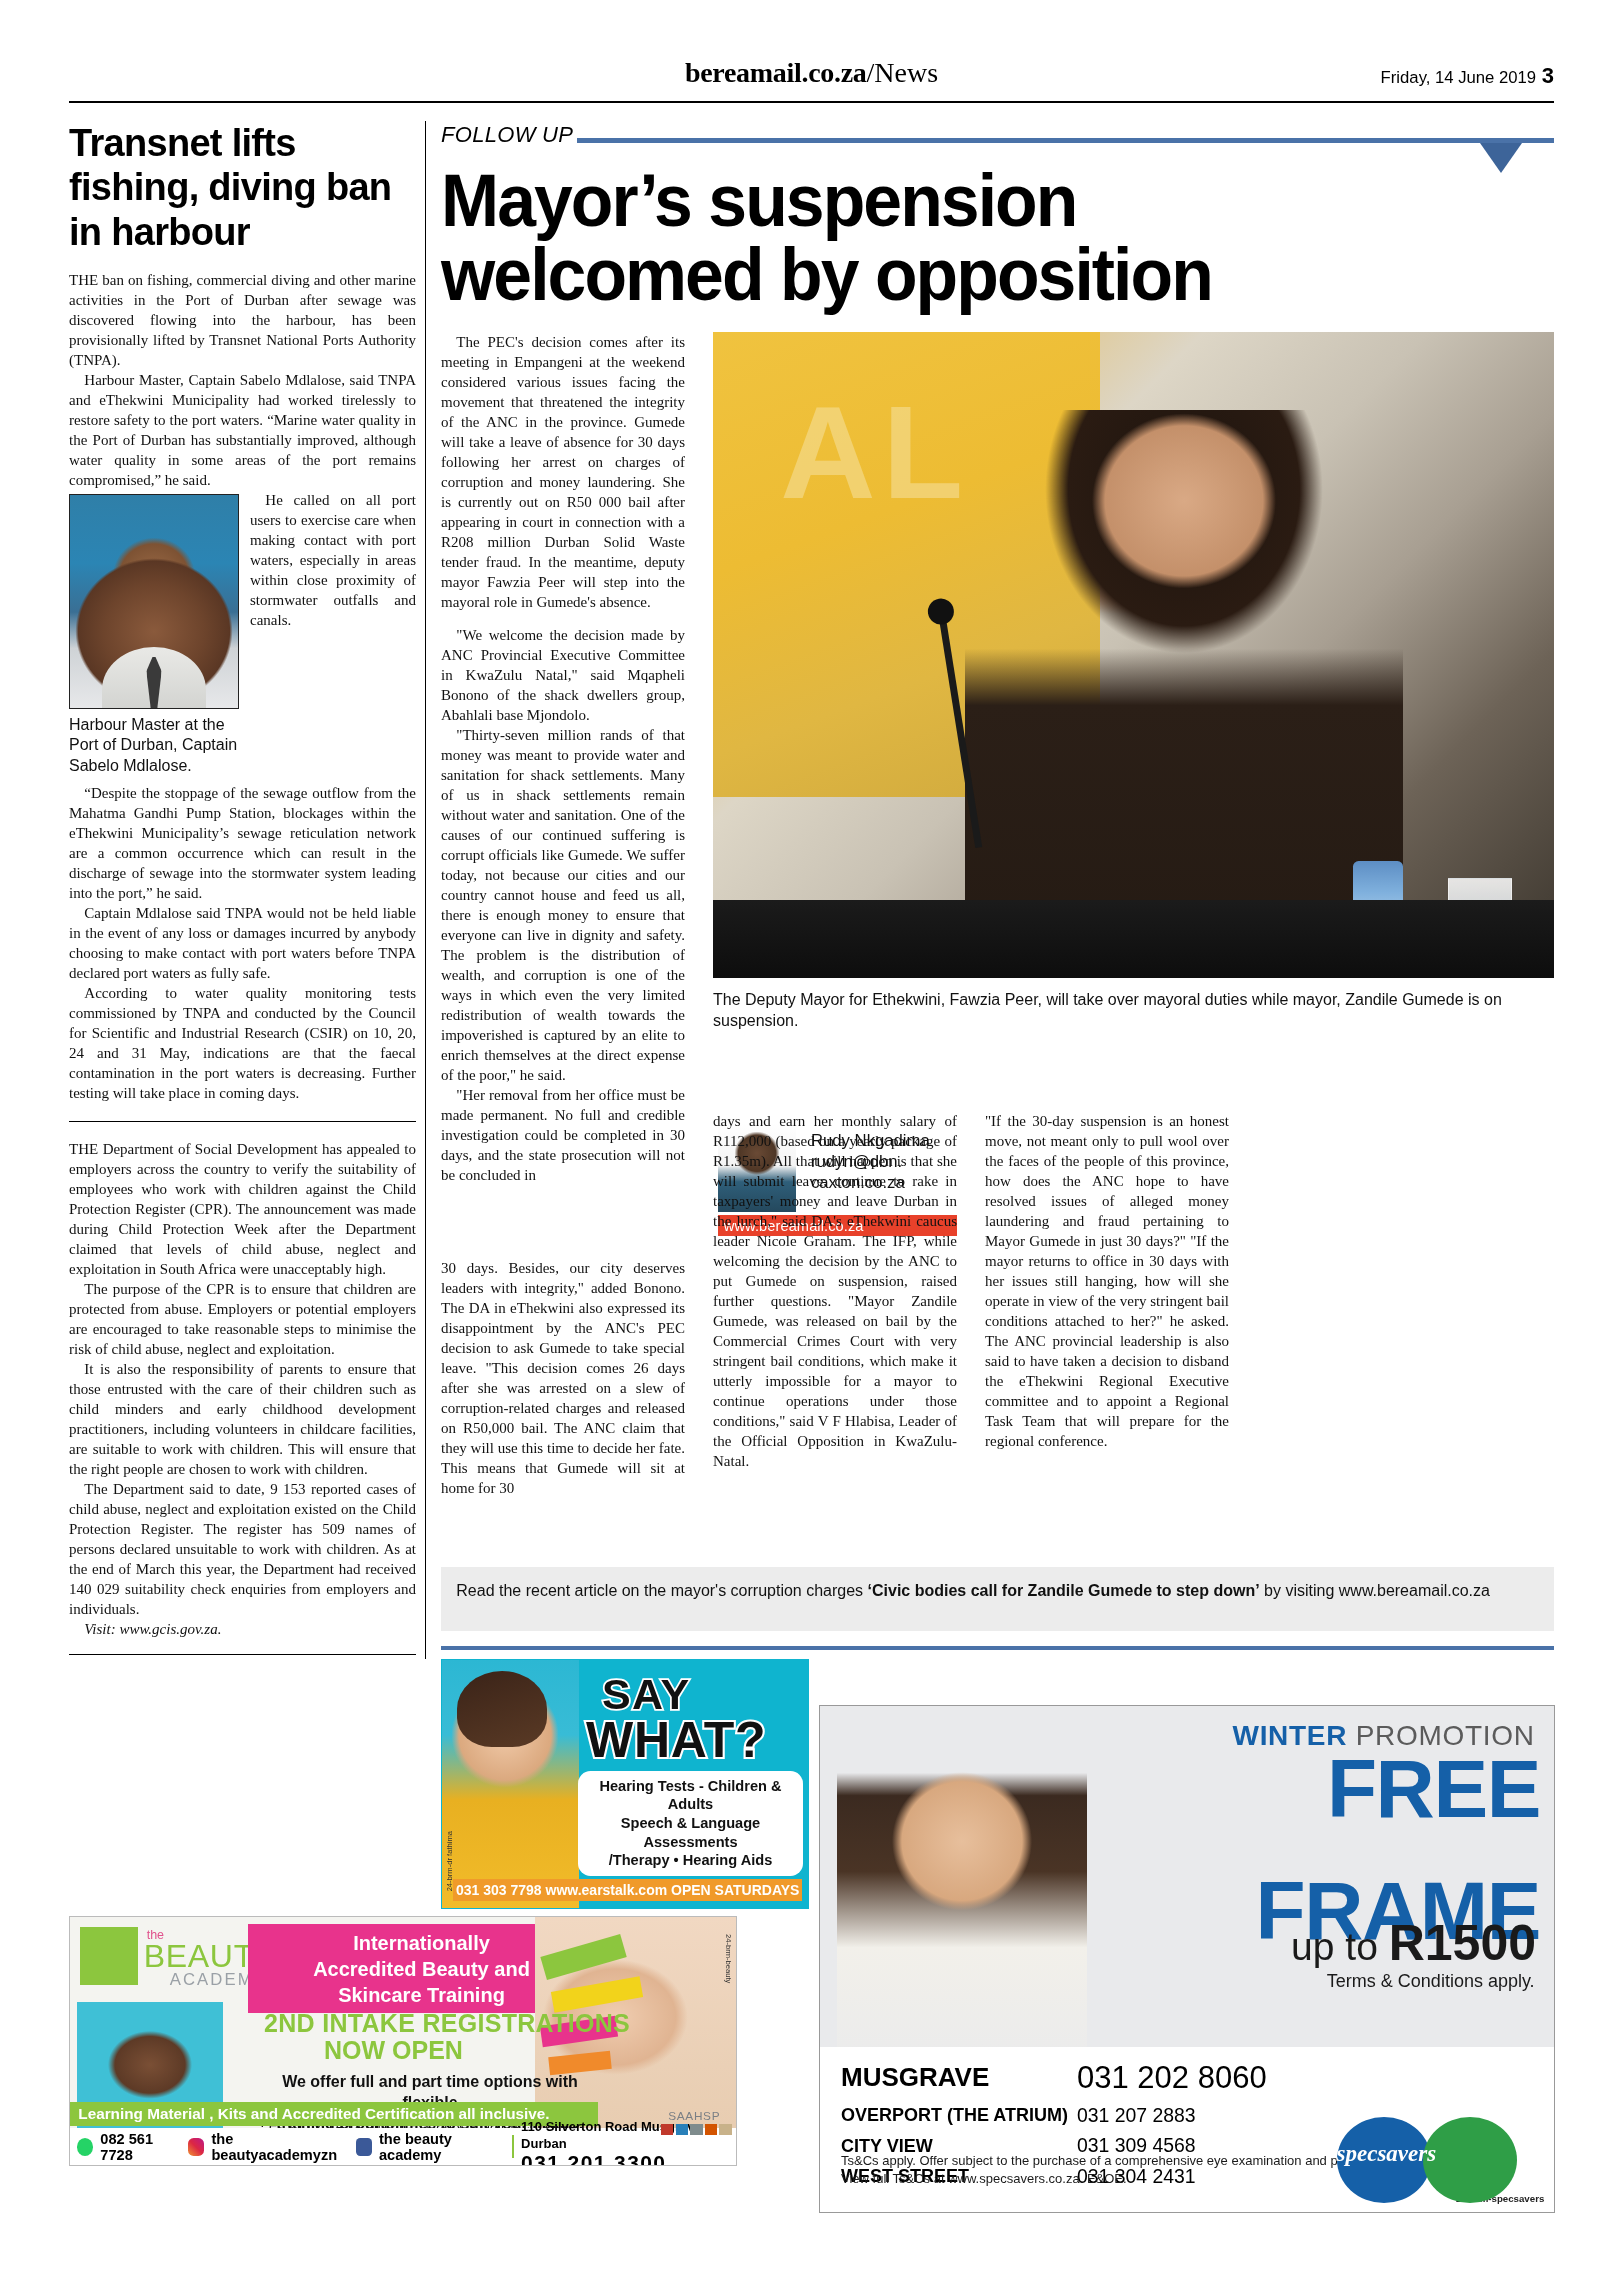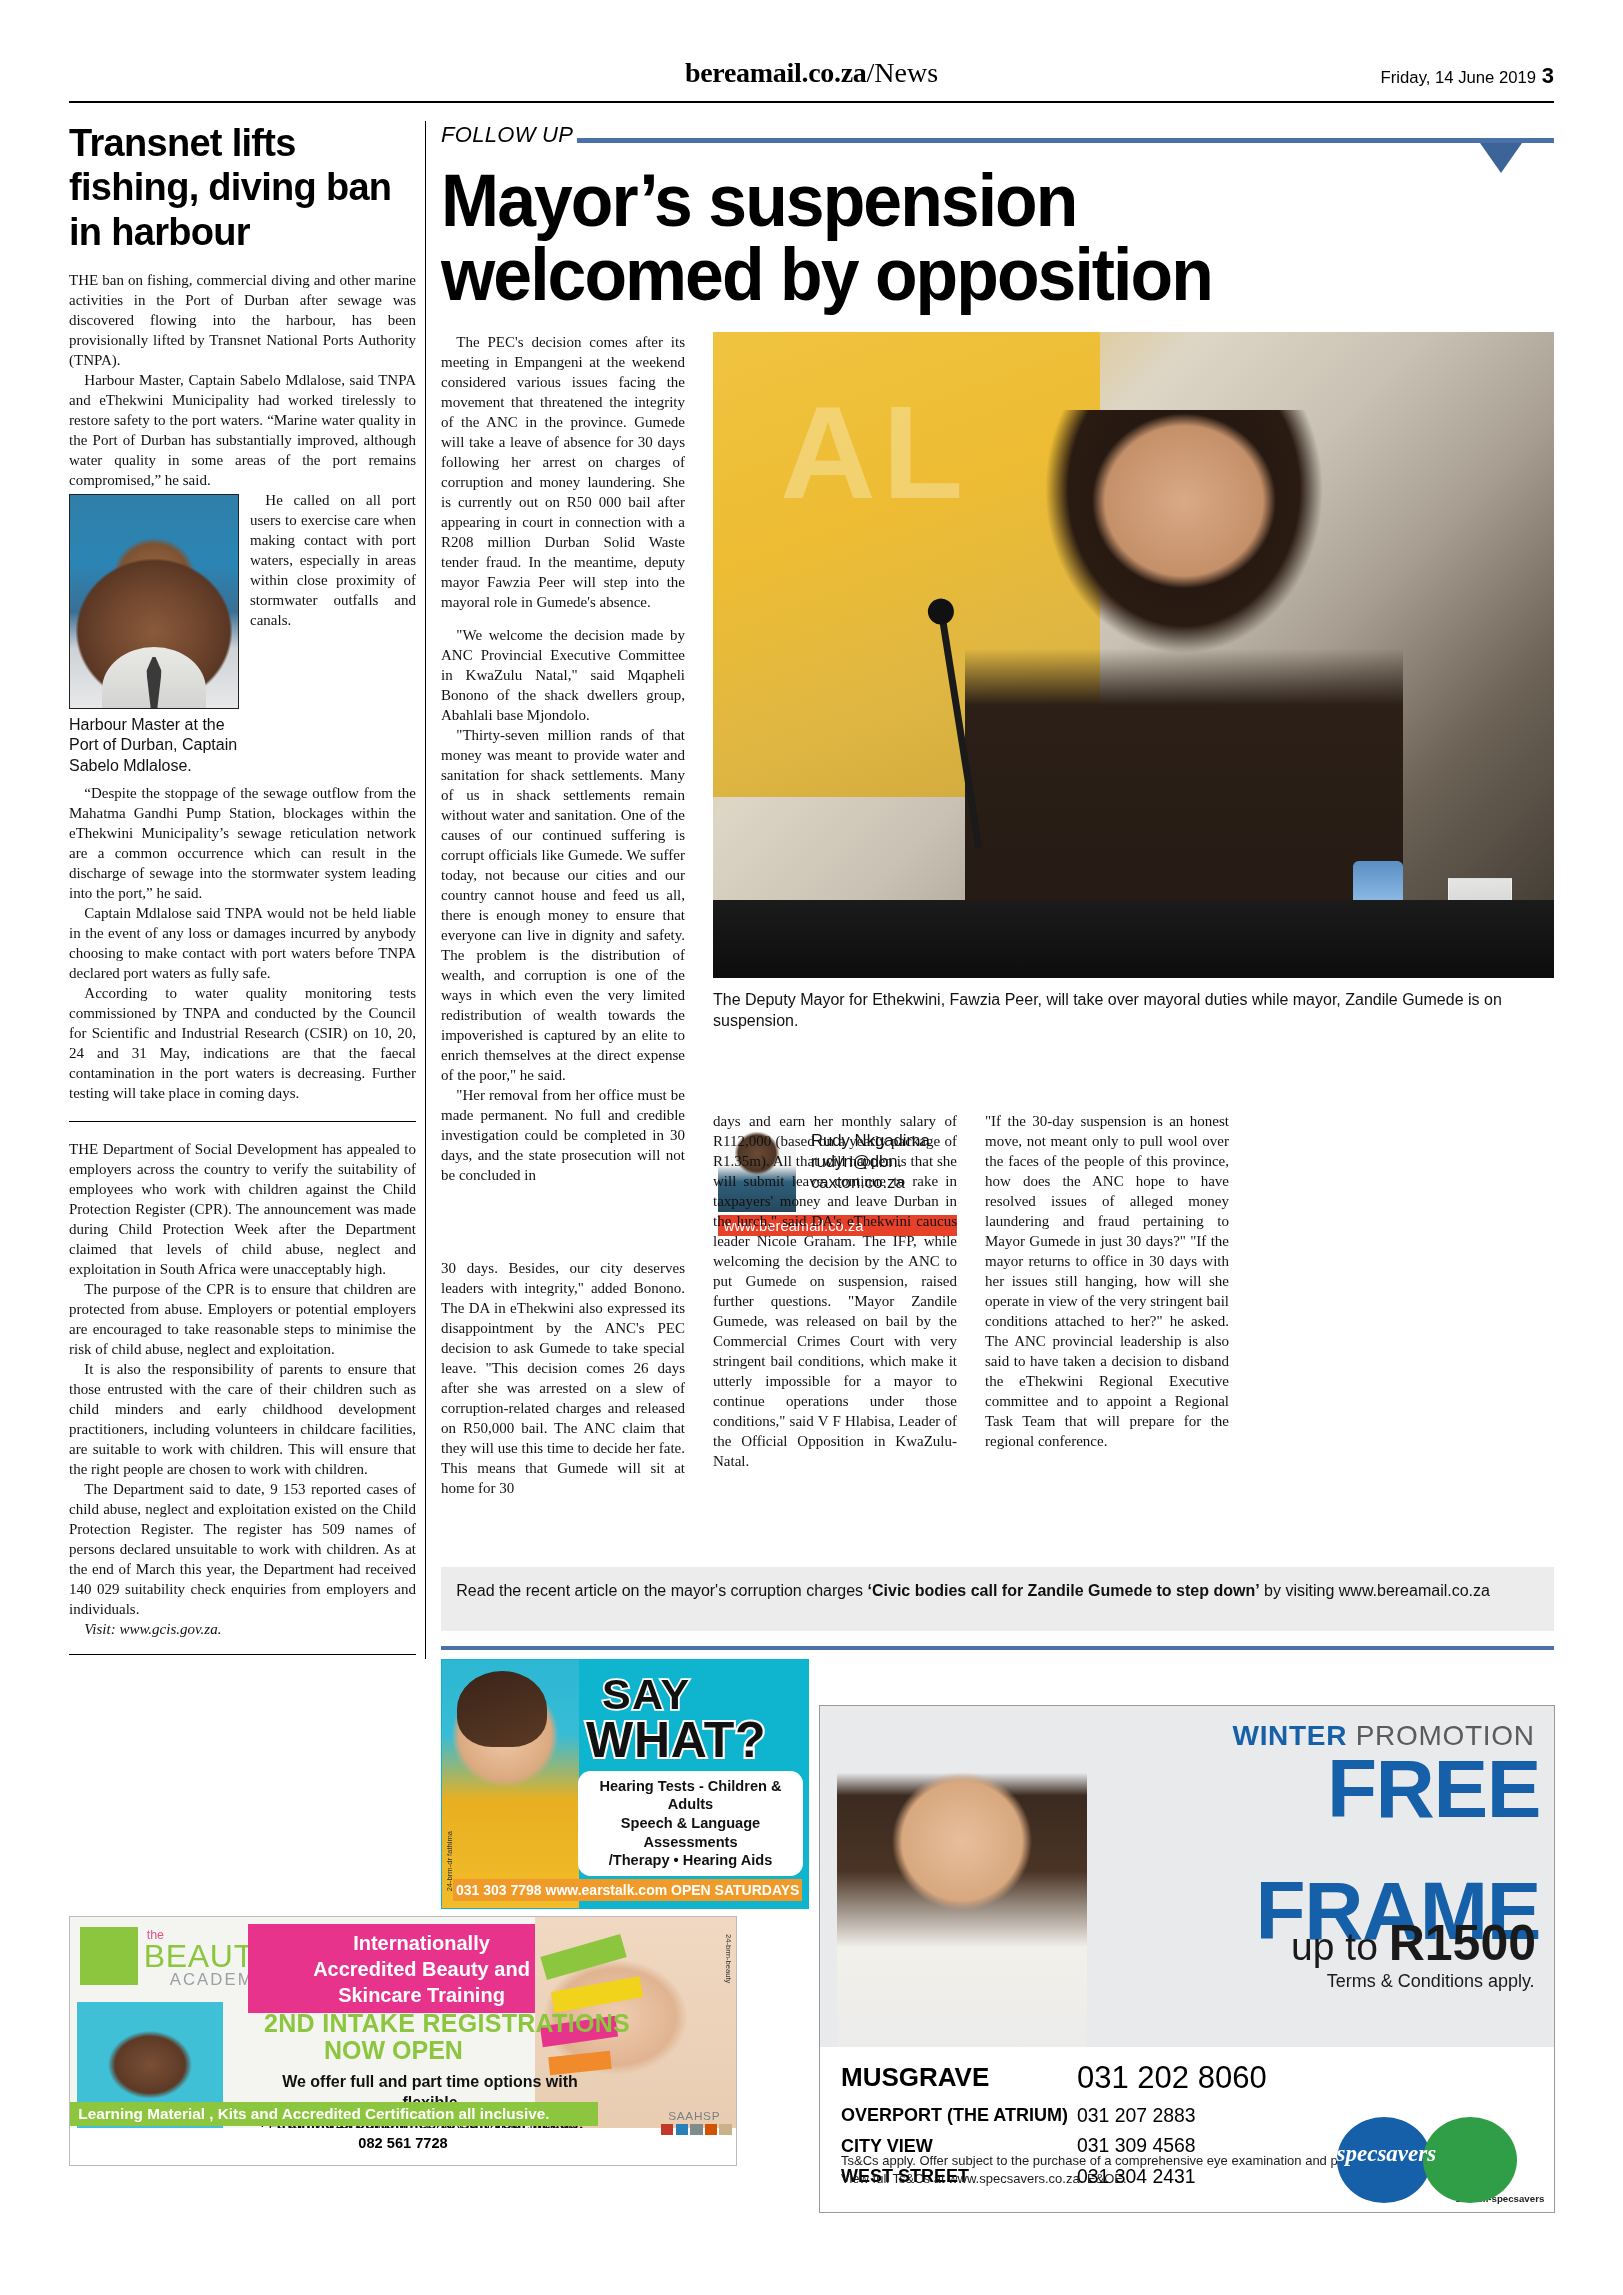--- a/index.html
+++ b/index.html
@@ -287,21 +287,21 @@
   .ab-offer { position:absolute; left:190px; top:154px; width:340px; text-align:center;
               font-family:"Liberation Sans",sans-serif; font-weight:bold; font-size:16px;
               line-height:1.32; color:#111; }
   .ab-list { position:absolute; left:190px; top:199px; font-family:"Liberation Sans",sans-serif;
              font-size:14px; line-height:1.42; color:#111; }
   .ab-green { position:absolute; left:0; bottom:39px; width:528px; background:#8cc63e;
               color:#fff; font-family:"Liberation Sans",sans-serif; font-weight:bold;
               font-size:15.3px; padding:2.8px 8.3px; }
   .ab-foot { position:absolute; left:0; bottom:0; width:100%; height:37px; background:#fff;
              font-family:"Liberation Sans",sans-serif; font-weight:bold; font-size:14.6px;
-             display:flex; align-items:center; gap:7px; padding:0 7px;flex-direction:column; }
+             display:flex; align-items:center; gap:7px; padding:0 7px; }
   .ab-foot .ic { width:18px; height:18px; border-radius:4.2px; display:inline-block; }
   .ab-foot .wa { background:#25d366; border-radius:50%; }
   .ab-foot .ig { background:linear-gradient(45deg,#f09433,#dc2743,#bc1888); border-radius:5.6px; }
   .ab-foot .fb { background:#3b5998; }
   .ab-addr { font-family:"Liberation Sans",sans-serif; font-size:13px; font-weight:bold; line-height:1.15; }
   .ab-tel { font-family:"Liberation Sans",sans-serif; font-size:21px; font-weight:bold; letter-spacing:1.4px; }
   .ab-code { position:absolute; right:2.8px; top:16.7px; font-family:"Liberation Sans",sans-serif;
              font-size:7.6px; color:#333; writing-mode:vertical-rl; }
   .ab-saahsp { position:absolute; right:2.8px; bottom:42px; width:78px; text-align:center;
                font-family:"Liberation Sans",sans-serif; font-size:11.8px; color:#7a7f85; letter-spacing:0.7px;}

